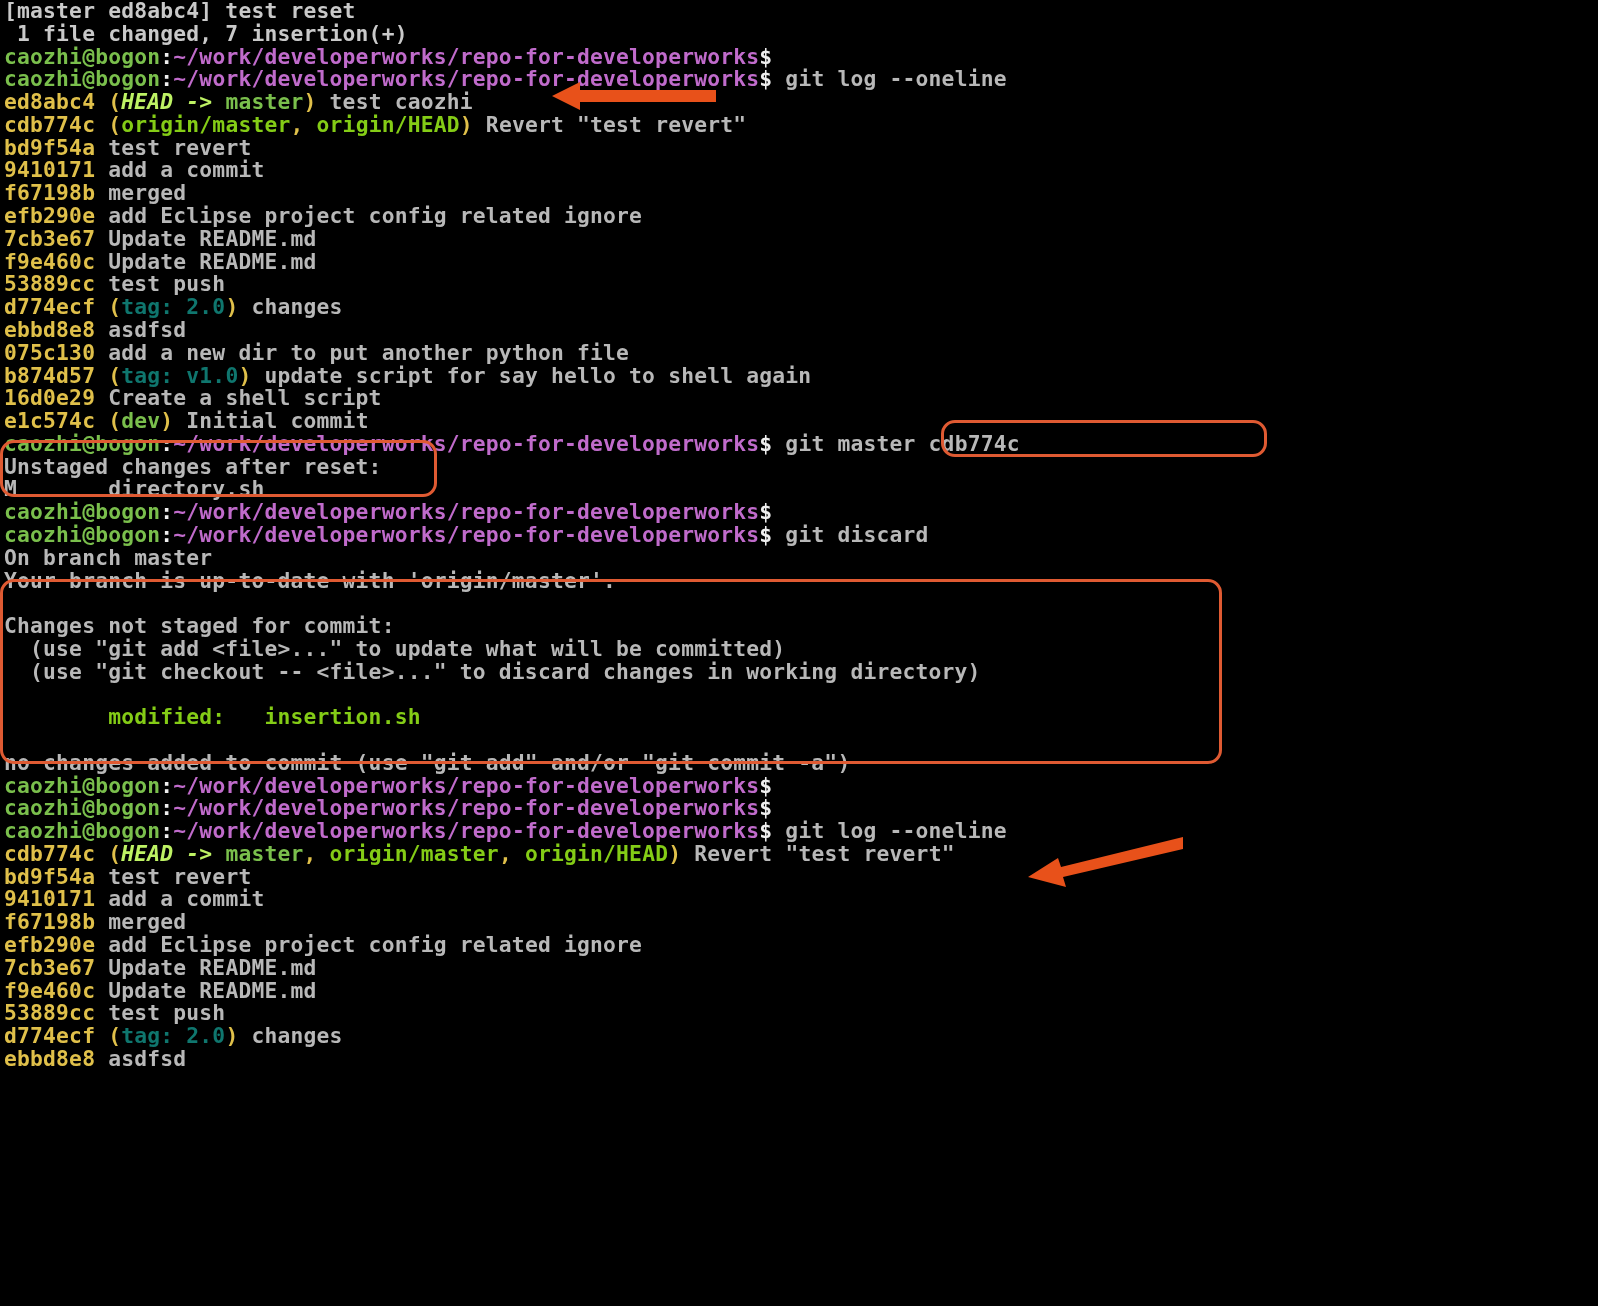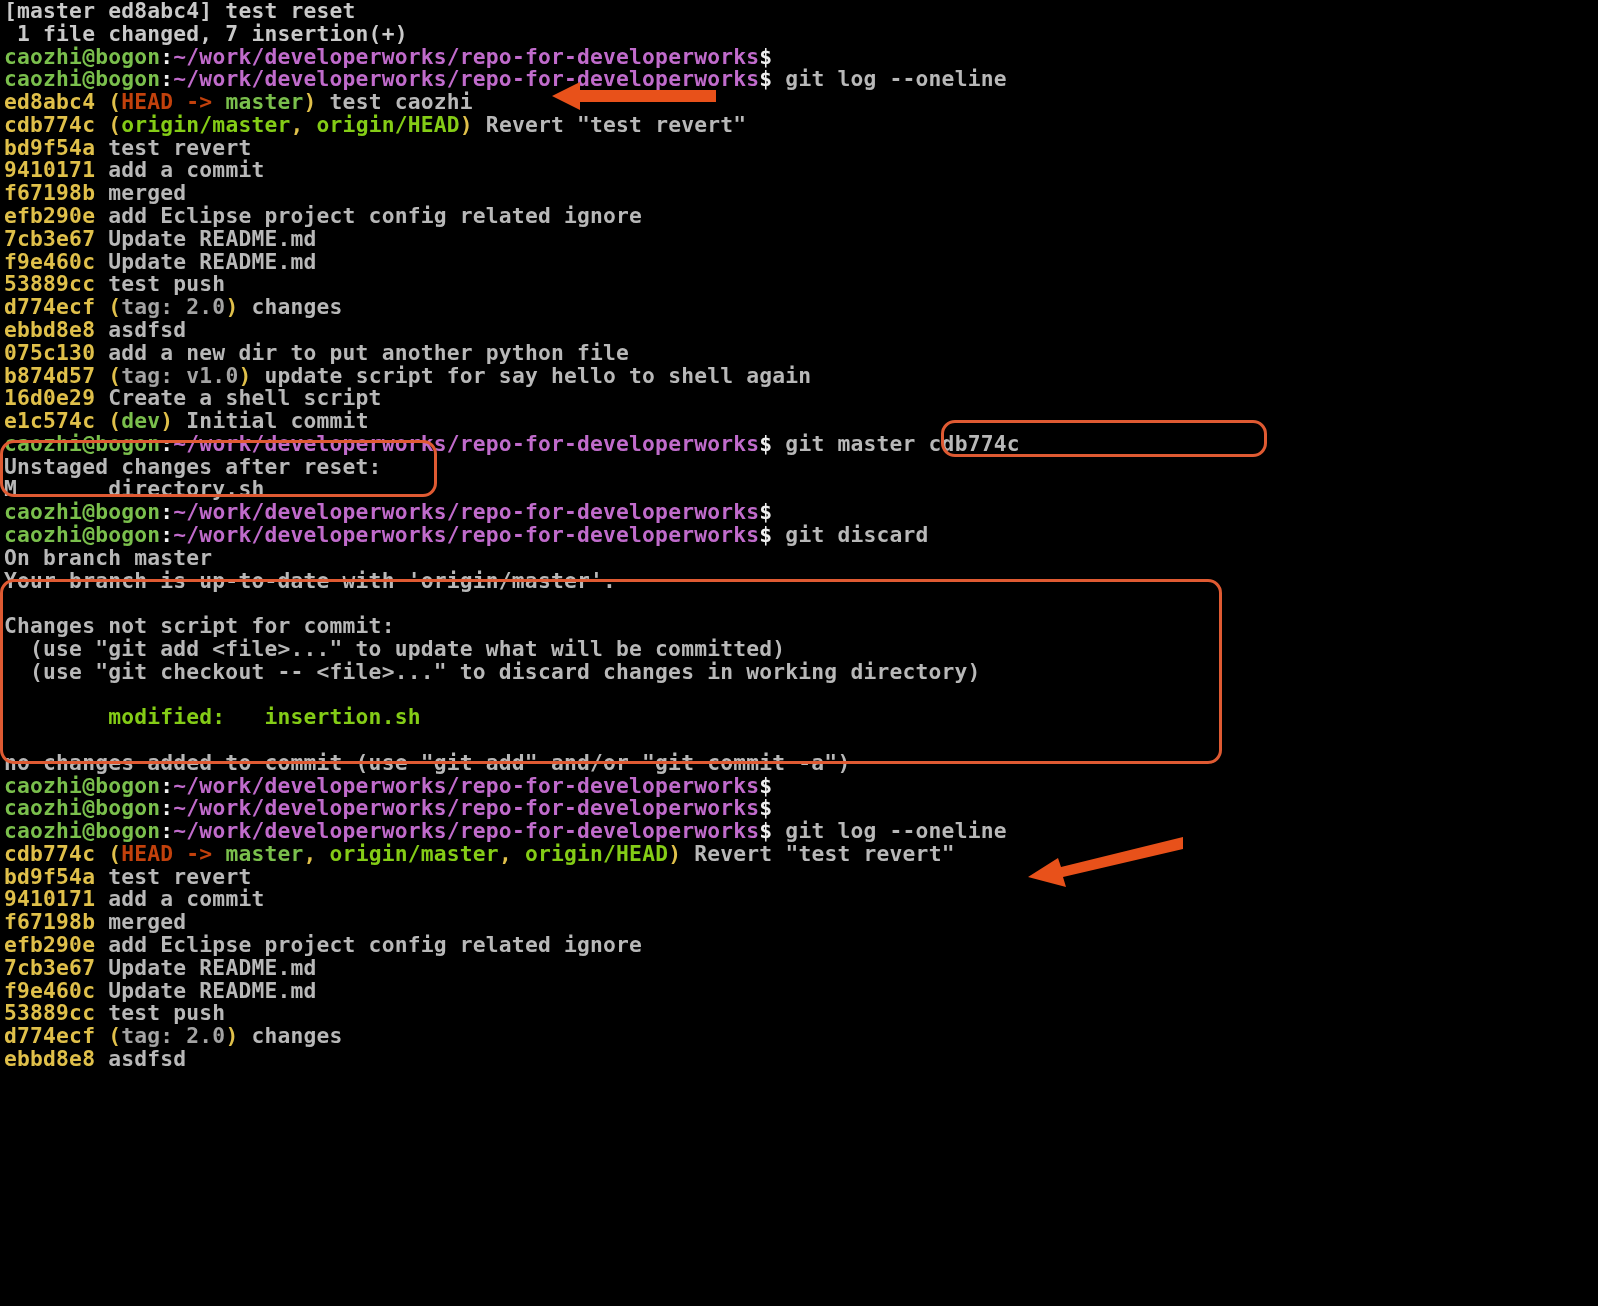--- a/index.html
+++ b/index.html
@@ -2,24 +2,24 @@
 <html><head>
 <meta charset="utf-8">
 <style>
   html,body{margin:0;padding:0;background:#000;width:1598px;height:1306px;overflow:hidden;}
   #term{position:relative;font-family:Menlo,Consolas,"DejaVu Sans Mono",monospace;
         font-size:21.3px;line-height:1.07;color:#ddd;white-space:pre;padding:0 4px;
         letter-spacing:0.2px;font-weight:600;}
   .w{color:#eee;}
   .gray{color:#c9c9c9;}
   .ltg{color:#b8b8b8;}
-  .yel{color:#a3a3a3;}
+  .yel{color:#0f766e;}
   .hash{color:#e0c04a;}
   .grn{color:#7abf4c;}
-  .cyan{color:#c2410c;}
+  .cyan{color:#bef264;font-style:italic;}
   .mag{color:#c06bcb;}
   .red{color:#84cc16;}
   .bold{font-weight:800;}
   .box{position:absolute;border:3px solid #df5a32;border-radius:14px;
        pointer-events:none;box-sizing:border-box;}
   .arrow{position:absolute;pointer-events:none;}
 </style>
 </head>
 <body>
 
@@ -43,21 +43,21 @@
 <span><span class="hash">16d0e29</span> <span class="ltg">Create a shell script</span></span>
 <span><span class="hash">e1c574c</span> <span class="hash">(</span><span class="grn bold">dev</span><span class="hash">)</span><span class="ltg"> Initial commit</span></span>
 <span><span class="grn bold">caozhi</span><span class="grn bold">@</span><span class="grn bold">bogon</span><span class="w bold">:</span><span class="mag bold">~/work/developerworks/repo-for-developerworks</span><span class="w">$</span><span class="ltg"> </span><span class="ltg">git master cdb774c</span></span>
 <span class="ltg">Unstaged changes after reset:</span>
 <span class="ltg">M       directory.sh</span>
 <span><span class="grn bold">caozhi</span><span class="grn bold">@</span><span class="grn bold">bogon</span><span class="w bold">:</span><span class="mag bold">~/work/developerworks/repo-for-developerworks</span><span class="w">$</span></span>
 <span><span class="grn bold">caozhi</span><span class="grn bold">@</span><span class="grn bold">bogon</span><span class="w bold">:</span><span class="mag bold">~/work/developerworks/repo-for-developerworks</span><span class="w">$</span><span class="ltg"> </span><span class="ltg">git discard</span></span>
 <span class="ltg">On branch master</span>
 <span class="ltg">Your branch is up-to-date with 'origin/master'.</span>
 <span class="ltg"></span>
-<span class="ltg">Changes not script for commit:</span>
+<span class="ltg">Changes not staged for commit:</span>
 <span class="ltg">  (use "git add &lt;file&gt;..." to update what will be committed)</span>
 <span class="ltg">  (use "git checkout -- &lt;file&gt;..." to discard changes in working directory)</span>
 <span class="ltg"></span>
 <span class="red">        modified:   insertion.sh</span>
 <span class="ltg"></span>
 <span class="ltg">no changes added to commit (use "git add" and/or "git commit -a")</span>
 <span><span class="grn bold">caozhi</span><span class="grn bold">@</span><span class="grn bold">bogon</span><span class="w bold">:</span><span class="mag bold">~/work/developerworks/repo-for-developerworks</span><span class="w">$</span></span>
 <span><span class="grn bold">caozhi</span><span class="grn bold">@</span><span class="grn bold">bogon</span><span class="w bold">:</span><span class="mag bold">~/work/developerworks/repo-for-developerworks</span><span class="w">$</span></span>
 <span><span class="grn bold">caozhi</span><span class="grn bold">@</span><span class="grn bold">bogon</span><span class="w bold">:</span><span class="mag bold">~/work/developerworks/repo-for-developerworks</span><span class="w">$</span><span class="ltg"> </span><span class="ltg">git log --oneline</span></span>
 <span><span class="hash">cdb774c</span> <span class="hash">(</span><span class="cyan bold">HEAD -&gt; </span><span class="grn bold">master</span><span class="hash">, </span><span class="red bold">origin/master</span><span class="hash">, </span><span class="red bold">origin/HEAD</span><span class="hash">)</span><span class="ltg"> Revert "test revert"</span></span>

